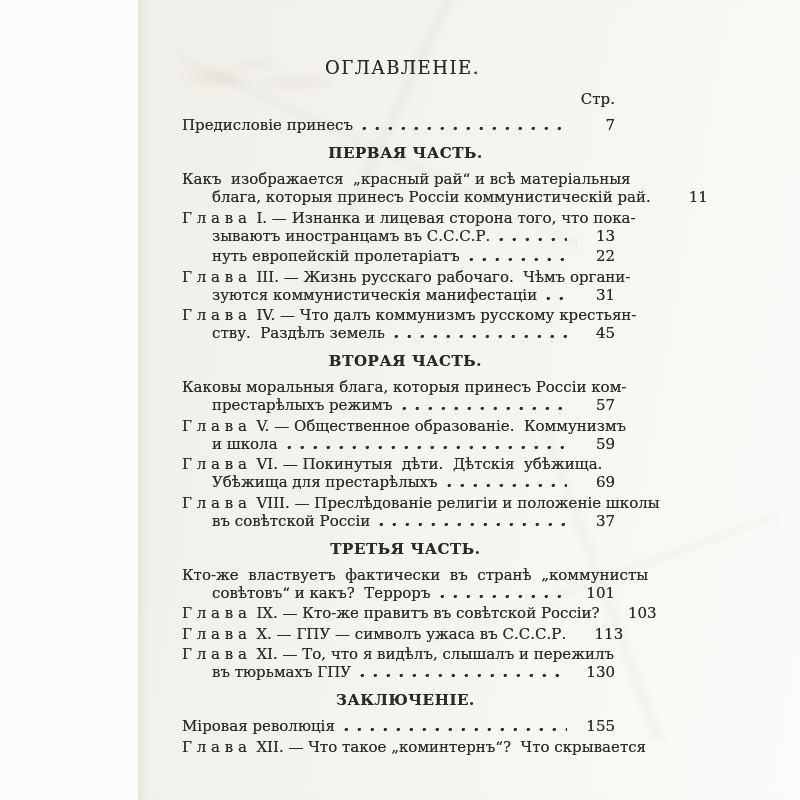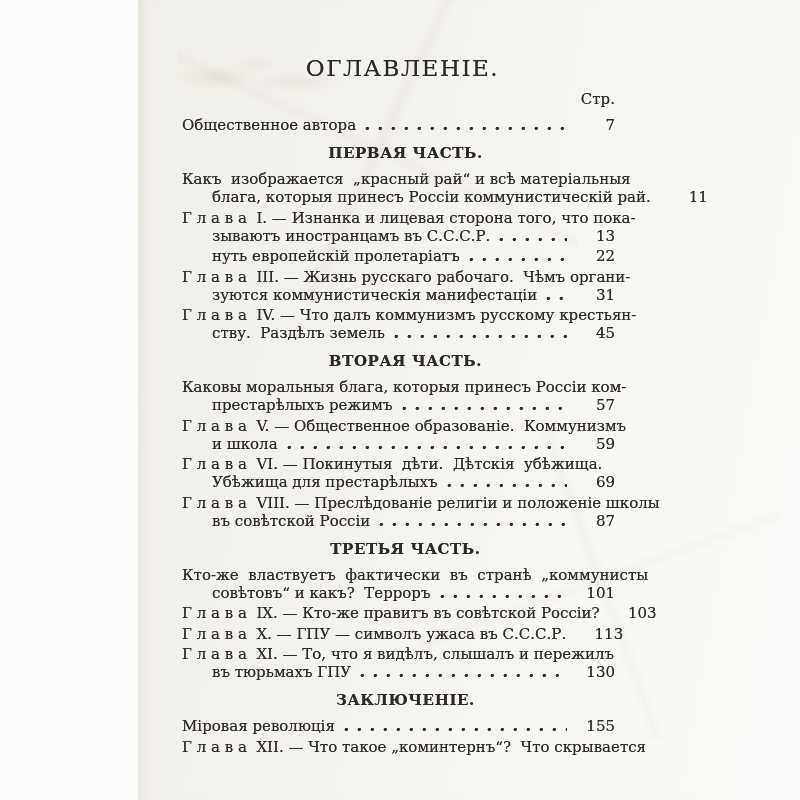--- a/index.html
+++ b/index.html
@@ -72,21 +72,21 @@
     top: 54px;
     width: 433px;            
     color: #2c2a24;
     font-size: 15px;
     line-height: 18px;
     text-shadow: 0 0 0.4px rgba(44,42,36,0.65);
   }
   h1.title {
     margin: 0 0 8px 0;
     padding-left: 8px;
-    font-size: 23px;
+    font-size: 18px;
     font-weight: 400;
     letter-spacing: 1.5px;
     line-height: 28px;
     text-align: center;
   }
   .str-label {
     text-align: right;
     line-height: 18px;
     margin-bottom: 8px;
   }
@@ -126,21 +126,21 @@
     <div class="bleed"></div>
     <div class="crease1"></div>
     <div class="crease2"></div>
     <div class="spot">·</div>
     <div class="content">
       <h1 class="title">ОГЛАВЛЕНІЕ.</h1>
       <div class="str-label">Стр.</div>
       <div id="toc">
           <div class="entry">
             <div class="line last">
-              <span class="txt">Общественное автора</span>
+              <span class="txt">Предисловіе принесъ</span>
               <span class="dots"></span>
               <span class="pg">7</span>
             </div>
           </div>
           <div class="section-heading">ПЕРВАЯ ЧАСТЬ.</div>
           <div class="entry">
             <div class="line">
               <span class="txt">Какъ  изображается  „красный рай“ и всѣ матеріальныя</span>
             </div>
             <div class="line cont last">
@@ -217,21 +217,21 @@
               <span class="pg">69</span>
             </div>
           </div>
           <div class="entry">
             <div class="line">
               <span class="txt">Г л а в а  VIII. — Преслѣдованіе религіи и положеніе школы</span>
             </div>
             <div class="line cont last">
               <span class="txt">въ совѣтской Россіи</span>
               <span class="dots"></span>
-              <span class="pg">87</span>
+              <span class="pg">37</span>
             </div>
           </div>
           <div class="section-heading">ТРЕТЬЯ ЧАСТЬ.</div>
           <div class="entry">
             <div class="line">
               <span class="txt">Кто-же  властвуетъ  фактически  въ  странѣ  „коммунисты</span>
             </div>
             <div class="line cont last">
               <span class="txt">совѣтовъ“ и какъ?  Терроръ</span>
               <span class="dots"></span>

